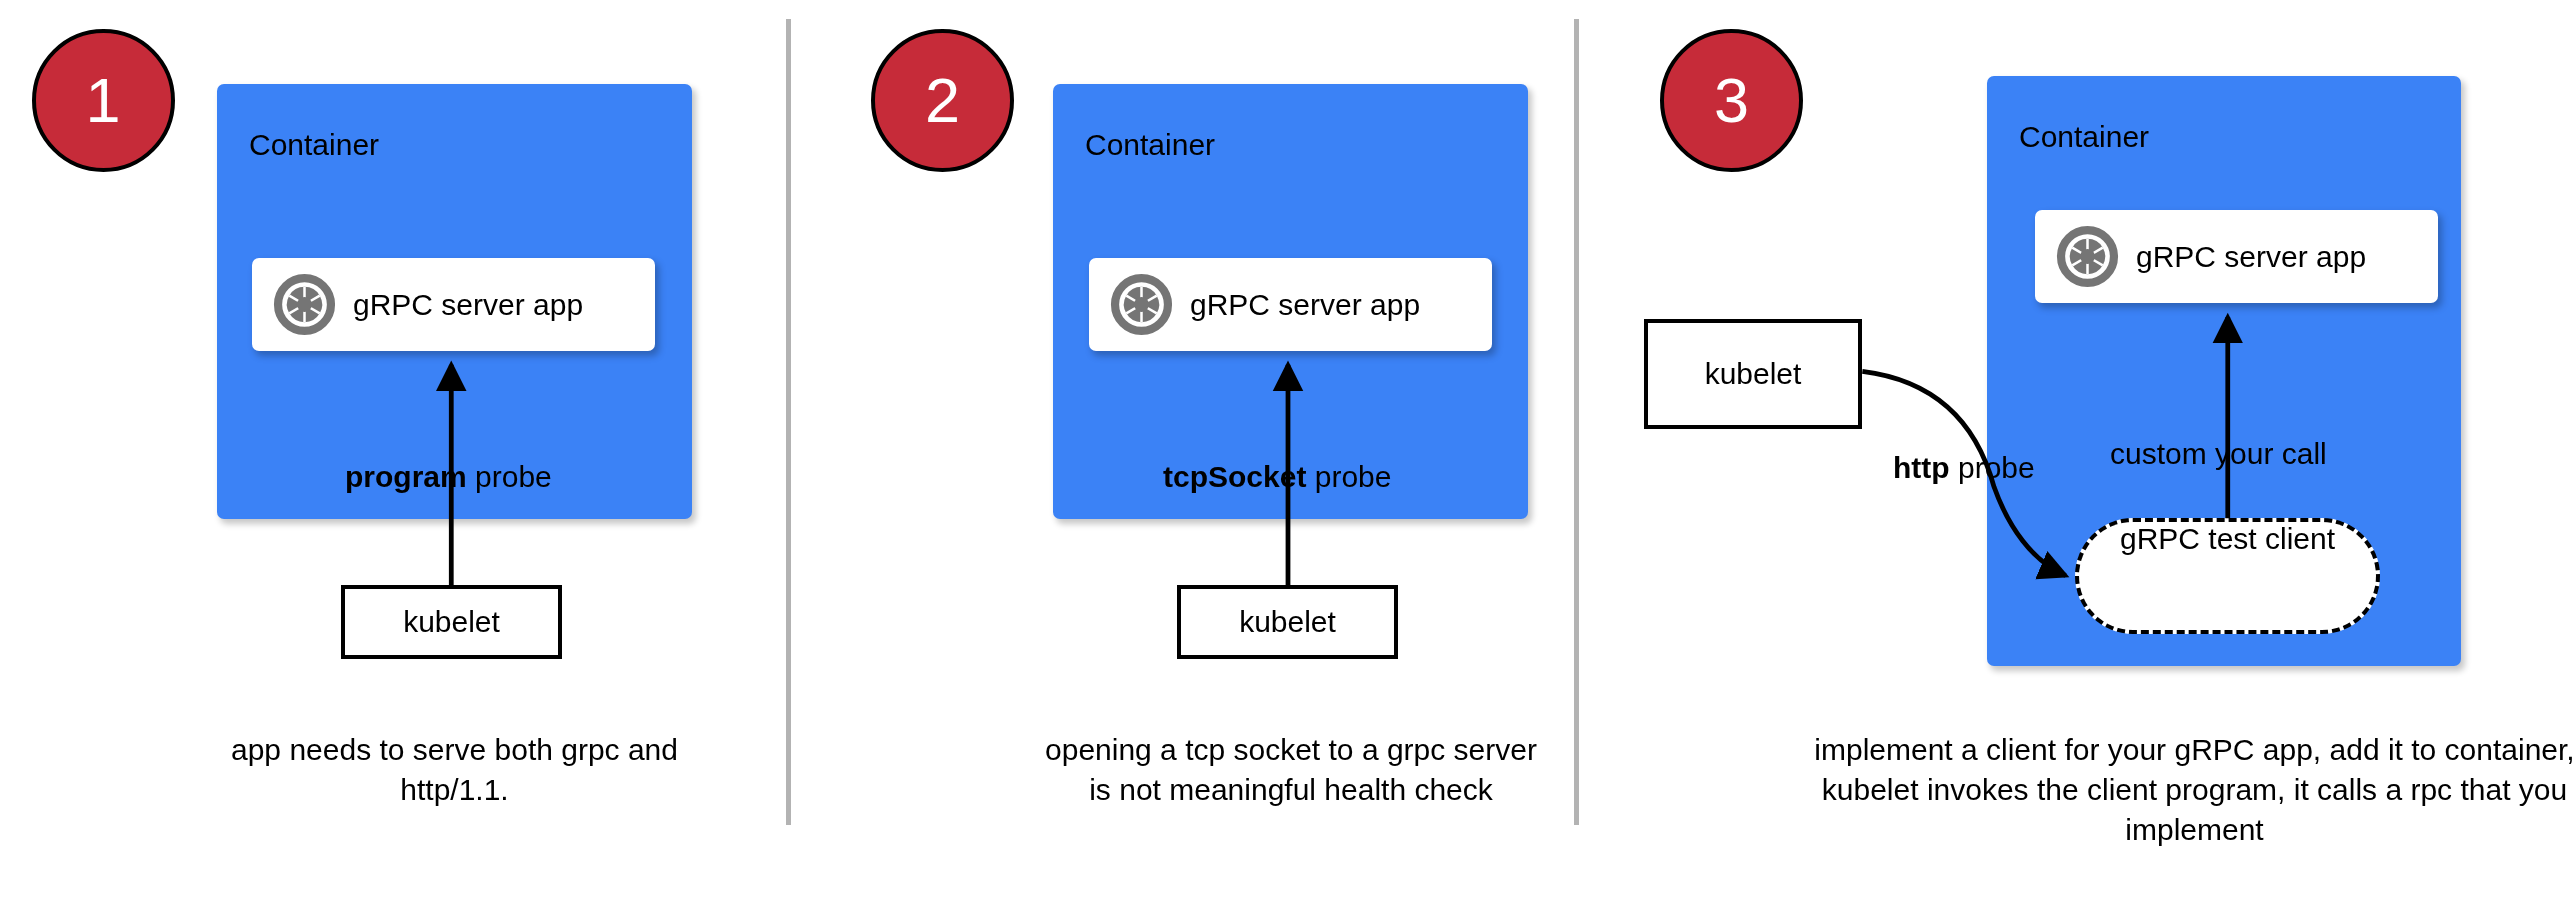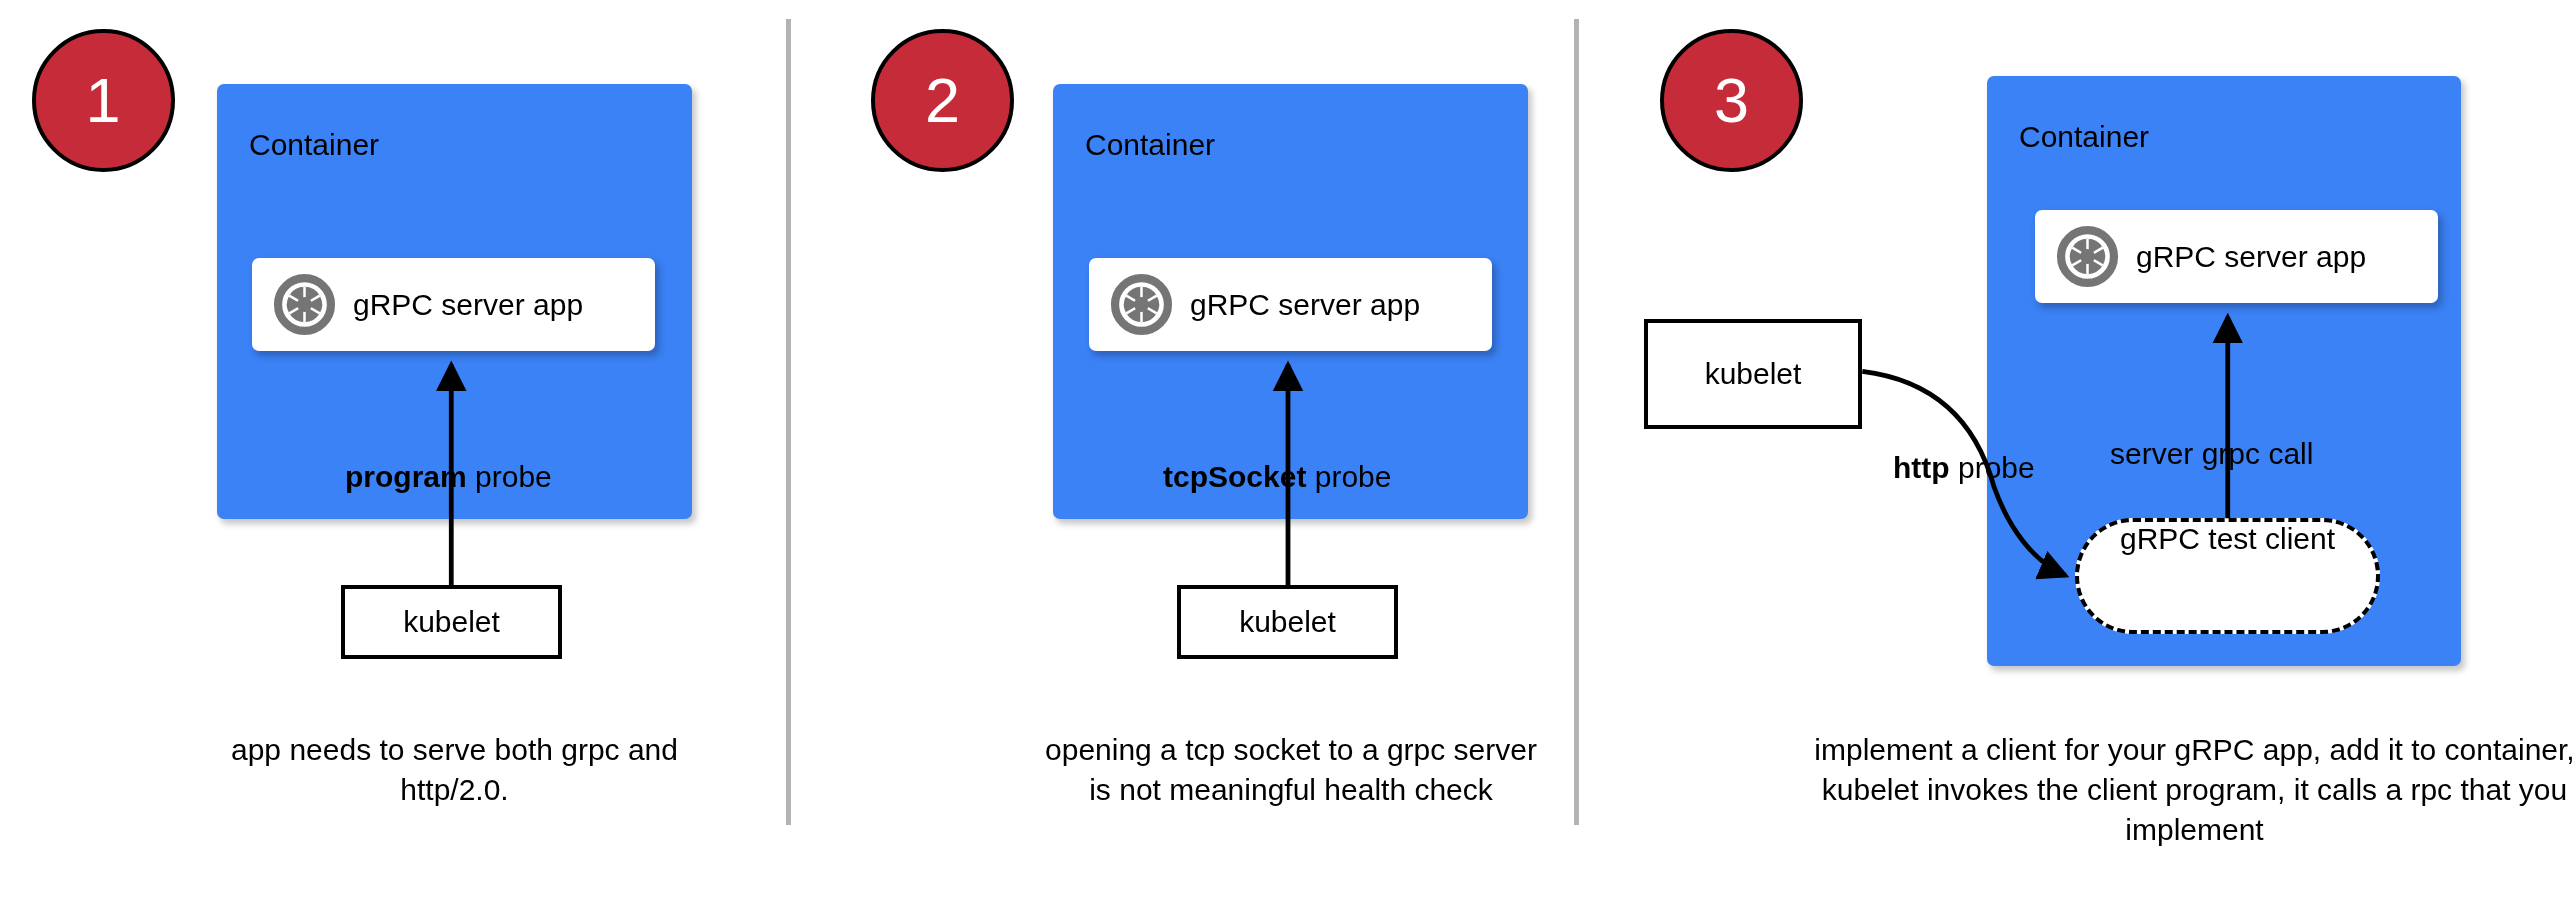--- a/index.html
+++ b/index.html
@@ -164,21 +164,21 @@
   </div>
 
   <div class="edge-label" style="left:345px; top:460px;">
     <b>program</b><span> probe</span>
   </div>
 
   <div class="kubelet-box" style="left:341px; top:585px; width:221px; height:74px;">
     <span>kubelet</span>
   </div>
 
-  <div class="caption" style="left:221px; top:730px; width:467px;">app needs to serve both grpc and http/2.0.</div>
+  <div class="caption" style="left:221px; top:730px; width:467px;">app needs to serve both grpc and http/1.1.</div>
 
   <div class="step-badge" style="left:871px; top:29px;">
     <span>2</span>
   </div>
 
   <div class="container-box" style="left:1053px; top:84px; width:475px; height:435px;">
     <div class="container-label">Container</div>
   </div>
 
   <div class="app-card" style="left:1089px; top:258px; width:403px; height:93px;">
@@ -248,21 +248,21 @@
   </div>
 
   <div class="kubelet-box" style="left:1644px; top:319px; width:218px; height:110px;">
     <span>kubelet</span>
   </div>
 
   <div class="edge-label" style="left:1893px; top:451px;">
     <b>http</b><span> probe</span>
   </div>
 
-  <div class="edge-label" style="left:2110px; top:437px;">server grpc call</div>
+  <div class="edge-label" style="left:2110px; top:437px;">custom your call</div>
 
   <div class="client-box" style="left:2075px; top:518px; width:305px; height:116px;">
     <span>gRPC test client</span>
   </div>
 
   <div class="caption" style="left:1813px; top:730px; width:763px;">implement a client for your gRPC app, add it to container, kubelet invokes the client program, it calls a rpc that you implement</div>
 
   <svg class="overlay" viewBox="0 0 2700 967" width="2576" height="923">
     <defs>
       <marker id="arrow" viewBox="0 0 12 12" refX="9.5" refY="6" markerWidth="7" markerHeight="7" orient="auto-start-reverse">

